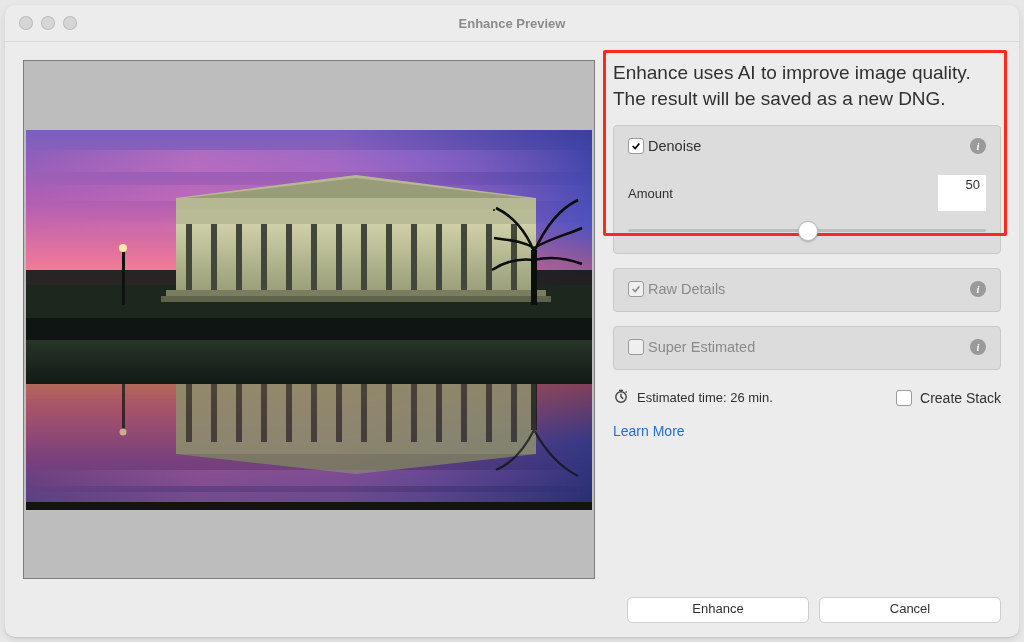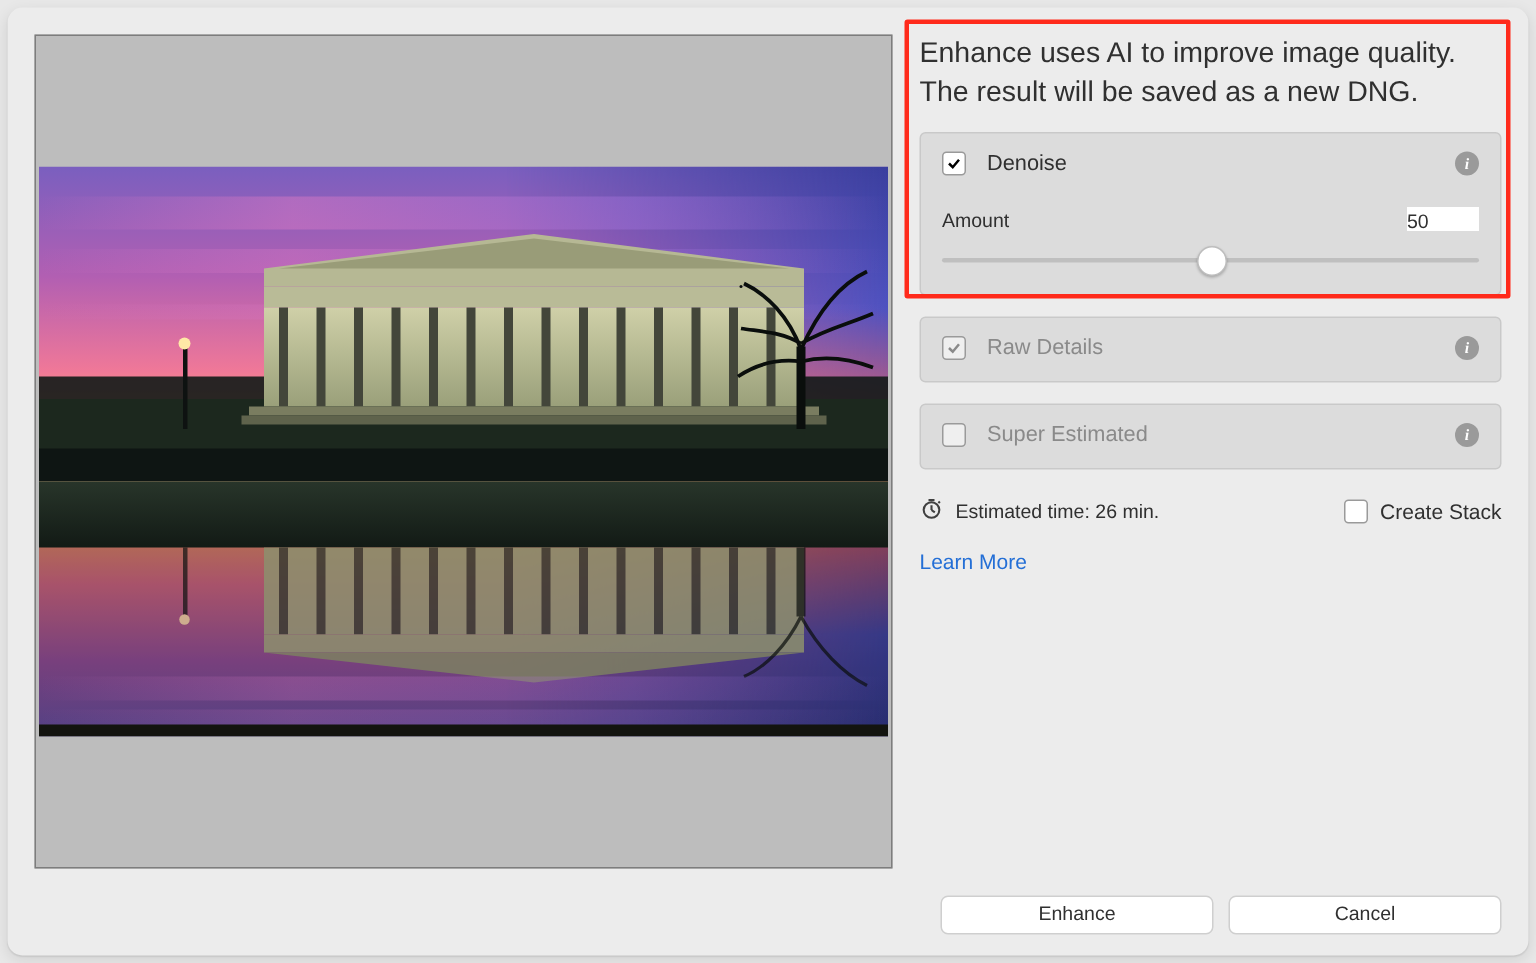--- a/index.html
+++ b/index.html
@@ -131,21 +131,21 @@
     margin-bottom: 14px;
   }
   .option-row {
     display: flex;
     align-items: center;
     justify-content: space-between;
   }
   .option-left {
     display: flex;
     align-items: center;
-    gap: 14px;
+    gap: 4px;
   }
   .option-label {
     font-size: 14.5px;
   }
   .option-label.disabled { color: var(--text-muted); }
 
   .chk {
     width: 14px; height: 14px;
     border-radius: 3px;
     border: 1px solid #9a9a9a;
@@ -173,23 +173,24 @@
 
   .amount-row {
     display:flex;
     align-items:center;
     justify-content:space-between;
     margin-top: 21px;
     font-size: 13px;
   }
   .amount-val {
     width: 42px;
-    height: 16px;
+    height: 36px;
     background: var(--input-bg);
     border: none;
+    text-align: right;
     padding-right: 6px;
     line-height: 20px;
     font-size: 13px;
   }
 
   .slider {
     position: relative;
     margin-top: 10px;
     height: 18px;
   }
@@ -244,20 +245,28 @@
     color: #303030;
   }
 
 </style>
 </head>
 <body>
 
 <div class="stage">
   <div class="window">
 
+    <div class="titlebar">
+      <div class="traffic">
+        <span class="dot"></span>
+        <span class="dot"></span>
+        <span class="dot"></span>
+      </div>
+      <div class="title">Enhance Preview</div>
+    </div>
 
     <div class="body">
 
       <div class="preview-pane">
         <svg class="preview-image" viewBox="0 0 566 380" preserveAspectRatio="none">
           <defs>
             <linearGradient id="grassGradLower" x1="0" y1="0" x2="0" y2="1">
               <stop offset="0" stop-color="#28352a"></stop>
               <stop offset="1" stop-color="#121a15"></stop>
             </linearGradient>

